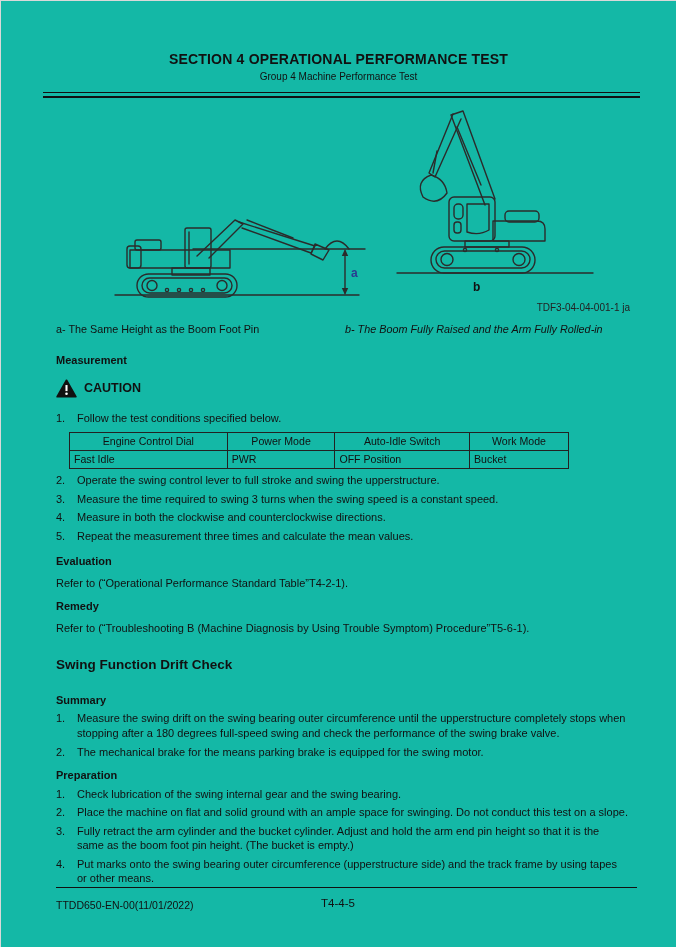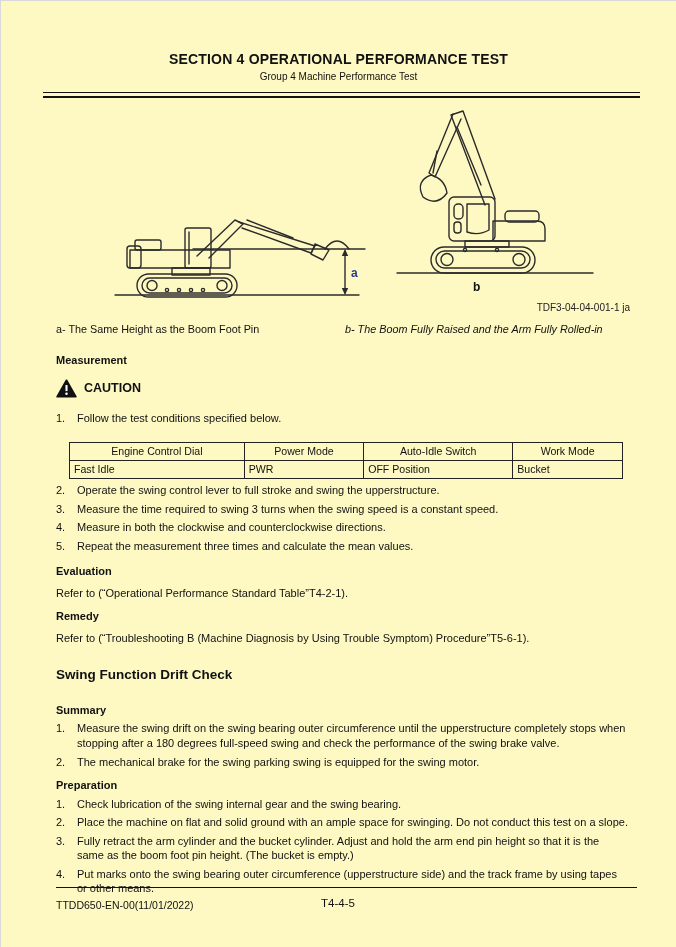--- a/index.html
+++ b/index.html
@@ -1,19 +1,19 @@
 <!DOCTYPE html>
 <html><head>
 <meta charset="utf-8">
 <style>
   html,body{margin:0;padding:0;background:#ffffff;}
   .page{
     position:relative;
     width:676px;height:947px;
-    background:#fef9c3;
+    background:#14b8a6;
     border-top:1px solid #d9d9d9;
     border-left:1px solid #d9d9d9;
     box-sizing:border-box;
     font-family:"Liberation Sans", sans-serif;
     color:#111;
     overflow:hidden;
   }
   
   .sec-title{margin-top:50px;text-align:center;font-size:14px;font-weight:bold;letter-spacing:.2px;}
   .grp-title{margin-top:4px;text-align:center;font-size:10px;}
@@ -33,21 +33,21 @@
   .h-bold{font-weight:bold;font-size:11px;}
   .measurement-h{margin-top:15px;}
   .caution-row{display:flex;align-items:center;gap:7px;margin-top:11px;}
   .caution-word{font-weight:bold;font-size:12.5px;}
   .caution-text{margin-top:3px;font-weight:bold;width:575px;}
   .li{display:flex;margin-top:4px;width:572px;}
   .li .num{flex:none;width:21px;}
   .li .txt{flex:1;}
   .steps-first{margin-top:13px;}
   
-  table.cond{border-collapse:collapse;margin:17px 0 2px 13px;width:554px;font-size:10.6px;}
+  table.cond{border-collapse:collapse;margin:7px 0 2px 13px;width:500px;font-size:10.6px;}
   table.cond th, table.cond td{border:1px solid #222;padding:1px 4px;height:15px;}
   table.cond th{font-weight:normal;text-align:center;}
   table.cond td{text-align:left;}
   table.cond{border-bottom:1.5px solid #111;}
   .eval-h{margin-top:11px;}
   .refer{margin-top:7px;}
   .remedy-h{margin-top:9px;}
   .drift-h{margin-top:21px;font-size:13.5px;font-weight:bold;}
   .summary-h{margin-top:19px;}
   .prep-h{margin-top:9px;}
@@ -191,21 +191,21 @@
 
     <div class="drift-h">Swing Function Drift Check</div>
 
     <div class="h-bold summary-h">Summary</div>
     <div class="li">
       <span class="num">1.</span>
       <span class="txt">Measure the swing drift on the swing bearing outer circumference until the upperstructure completely stops when stopping after a 180 degrees full-speed swing and check the performance of the swing brake valve.</span>
     </div>
     <div class="li">
       <span class="num">2.</span>
-      <span class="txt">The mechanical brake for the swing parking swing is equipped for the swing motor.</span>
+      <span class="txt">The mechanical brake for the means parking brake is equipped for the swing motor.</span>
     </div>
 
     <div class="h-bold prep-h">Preparation</div>
     <div class="li">
       <span class="num">1.</span>
       <span class="txt">Check lubrication of the swing internal gear and the swing bearing.</span>
     </div>
     <div class="li">
       <span class="num">2.</span>
       <span class="txt">Place the machine on flat and solid ground with an ample space for swinging. Do not conduct this test on a slope.</span>

